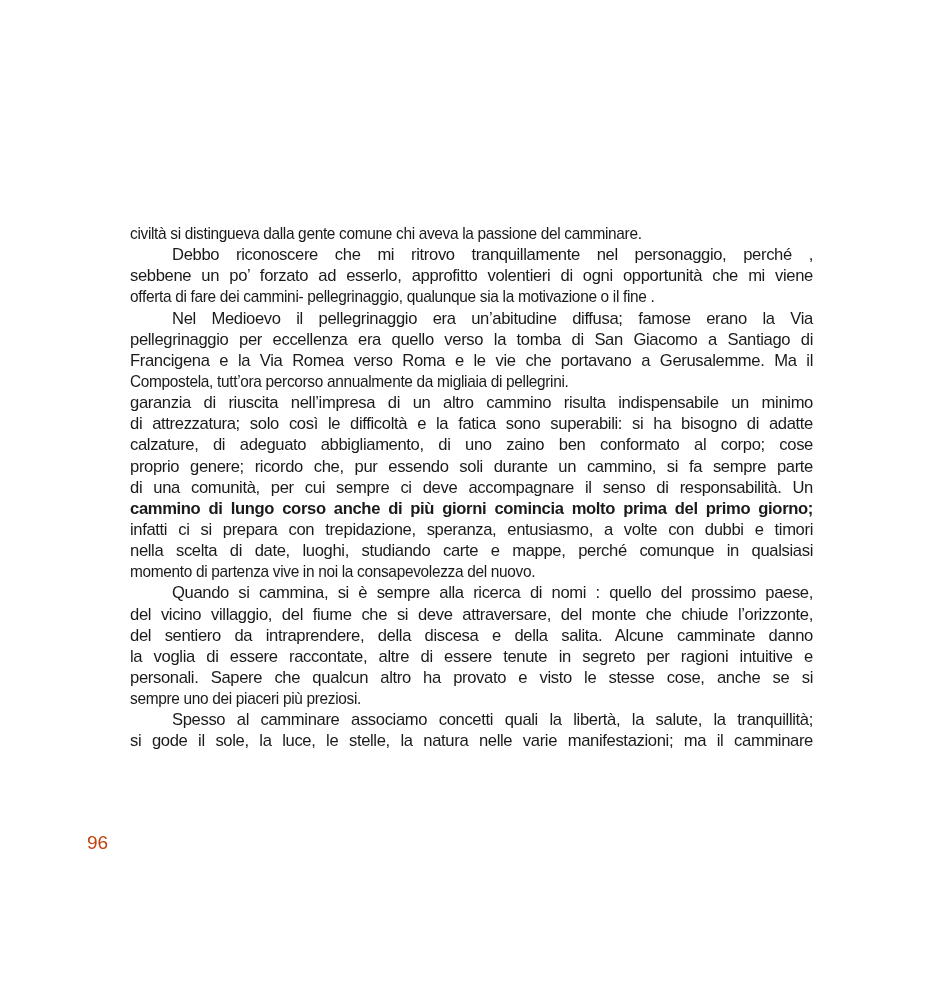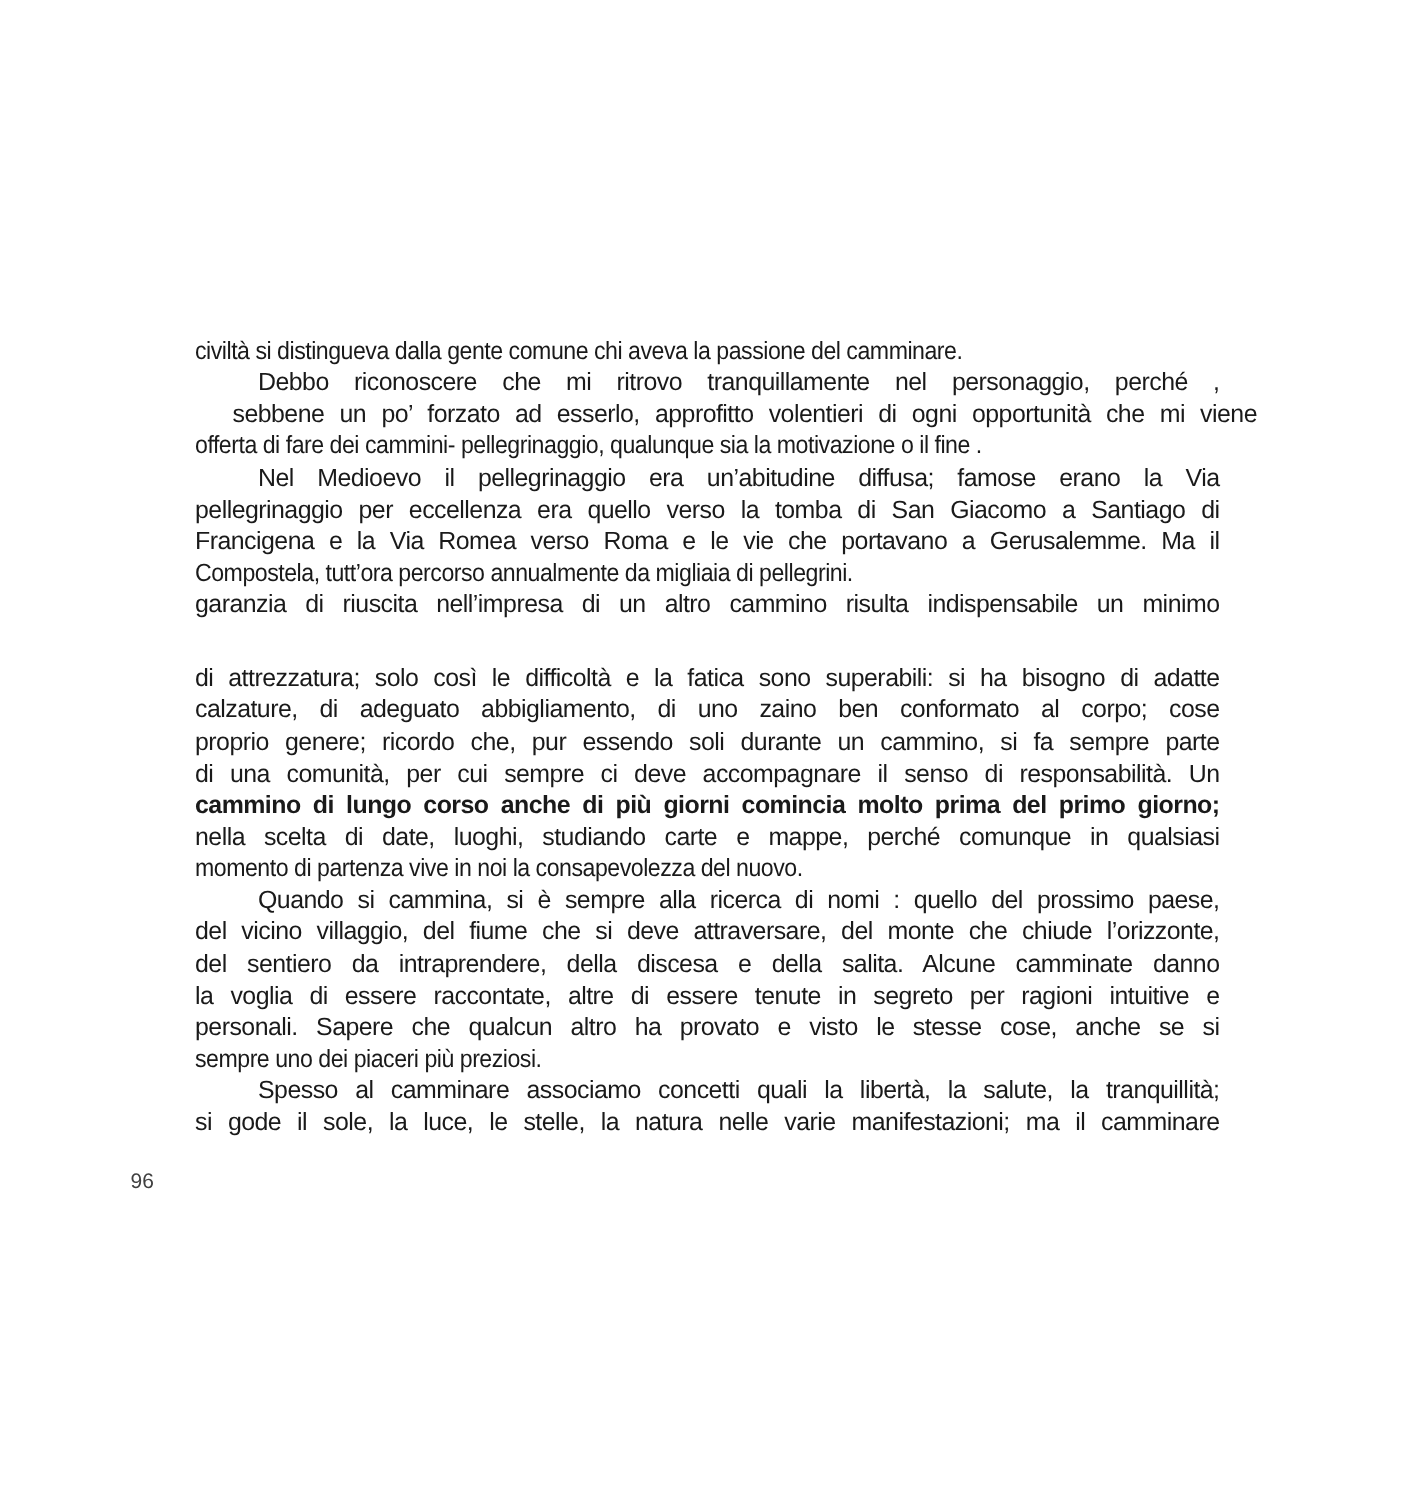--- a/index.html
+++ b/index.html
@@ -39,45 +39,46 @@
     }
     .line.last {
       text-align-last: left;
     }
     .line.indent {
       text-indent: 42px;
     }
     .page-number {
       position: absolute;
       left: 87px;
-      top: 777px;
-      font-size: 14px;
+      top: 832px;
+      font-size: 19px;
       line-height: 21px;
-      color: #404040;
+      color: #c2410c;
     }
   </style>
 </head>
 <body>
 
 <div class="page">
   <div class="body-text" id="body-text">
       <span class="line last" style="display: block; width: 734.409px; text-align: left; text-align-last: left; transform: scaleX(0.93);">civiltà si distingueva dalla gente comune chi aveva la passione del camminare.</span>
       <span class="line indent" style="display: block; width: 683px; text-align: justify; text-align-last: justify;">Debbo riconoscere che mi ritrovo tranquillamente nel personaggio, perché ,</span>
-      <span class="line" style="display: block; width: 683px; text-align: justify; text-align-last: justify; margin-left: 25px;">sebbene un po’ forzato ad esserlo, approfitto volentieri di ogni opportunità che mi viene</span>
+      <span class="line" style="display: block; width: 683px; text-align: justify; text-align-last: justify;">sebbene un po’ forzato ad esserlo, approfitto volentieri di ogni opportunità che mi viene</span>
       <span class="line last" style="display: block; width: 734.409px; text-align: left; text-align-last: left; transform: scaleX(0.93);">offerta di fare dei cammini- pellegrinaggio, qualunque sia la motivazione o il fine .</span>
       <span class="line indent" style="display: block; width: 683px; text-align: justify; text-align-last: justify;">Nel Medioevo il pellegrinaggio era un’abitudine diffusa; famose erano la Via</span>
       <span class="line" style="display: block; width: 683px; text-align: justify; text-align-last: justify;">pellegrinaggio per eccellenza era quello verso la tomba di San Giacomo a Santiago di</span>
       <span class="line" style="display: block; width: 683px; text-align: justify; text-align-last: justify;">Francigena e la Via Romea verso Roma e le vie che portavano a Gerusalemme. Ma il</span>
       <span class="line last" style="display: block; width: 734.409px; text-align: left; text-align-last: left; transform: scaleX(0.93);">Compostela, tutt’ora percorso annualmente da migliaia di pellegrini.</span>
       <span class="line" style="display: block; width: 683px; text-align: justify; text-align-last: justify;">garanzia di riuscita nell’impresa di un altro cammino risulta indispensabile un minimo</span>
-      <span class="line" style="display: block; width: 683px; text-align: justify; text-align-last: justify; margin-top: 28px;">di attrezzatura; solo così le difficoltà e la fatica sono superabili: si ha bisogno di adatte</span>
+      <span class="line" style="display: block; width: 683px; text-align: justify; text-align-last: justify;">di attrezzatura; solo così le difficoltà e la fatica sono superabili: si ha bisogno di adatte</span>
       <span class="line" style="display: block; width: 683px; text-align: justify; text-align-last: justify;">calzature, di adeguato abbigliamento, di uno zaino ben conformato al corpo; cose</span>
       <span class="line" style="display: block; width: 683px; text-align: justify; text-align-last: justify;">proprio genere; ricordo che, pur essendo soli durante un cammino, si fa sempre parte</span>
       <span class="line" style="display: block; width: 683px; text-align: justify; text-align-last: justify;">di una comunità, per cui sempre ci deve accompagnare  il senso di responsabilità. Un</span>
       <span class="line" style="display: block; width: 683px; text-align: justify; text-align-last: justify; font-weight: bold;">cammino di lungo corso anche di più giorni comincia molto prima del primo giorno;</span>
+      <span class="line" style="display: block; width: 683px; text-align: justify; text-align-last: justify;">infatti  ci si prepara con trepidazione, speranza, entusiasmo, a volte con dubbi e timori</span>
       <span class="line" style="display: block; width: 683px; text-align: justify; text-align-last: justify;">nella scelta di date, luoghi, studiando carte e mappe, perché comunque in qualsiasi</span>
       <span class="line last" style="display: block; width: 734.409px; text-align: left; text-align-last: left; transform: scaleX(0.93);">momento di partenza vive in noi la consapevolezza del nuovo.</span>
       <span class="line indent" style="display: block; width: 683px; text-align: justify; text-align-last: justify;">Quando si cammina, si è sempre alla ricerca di nomi : quello del prossimo paese,</span>
       <span class="line" style="display: block; width: 683px; text-align: justify; text-align-last: justify;">del vicino villaggio, del fiume che si deve attraversare, del monte che chiude l’orizzonte,</span>
       <span class="line" style="display: block; width: 683px; text-align: justify; text-align-last: justify;">del sentiero da intraprendere, della discesa e della salita. Alcune camminate danno</span>
       <span class="line" style="display: block; width: 683px; text-align: justify; text-align-last: justify;">la voglia di essere raccontate, altre di essere tenute in segreto per ragioni intuitive e</span>
       <span class="line" style="display: block; width: 683px; text-align: justify; text-align-last: justify;">personali. Sapere che qualcun altro ha provato e visto le stesse cose, anche se si</span>
       <span class="line last" style="display: block; width: 734.409px; text-align: left; text-align-last: left; transform: scaleX(0.93);">sempre uno dei piaceri più preziosi.</span>
       <span class="line indent" style="display: block; width: 683px; text-align: justify; text-align-last: justify;">Spesso  al camminare associamo concetti quali la libertà, la salute, la tranquillità;</span>
       <span class="line" style="display: block; width: 683px; text-align: justify; text-align-last: justify;">si gode il sole, la luce, le stelle, la natura nelle varie manifestazioni; ma il camminare</span>

